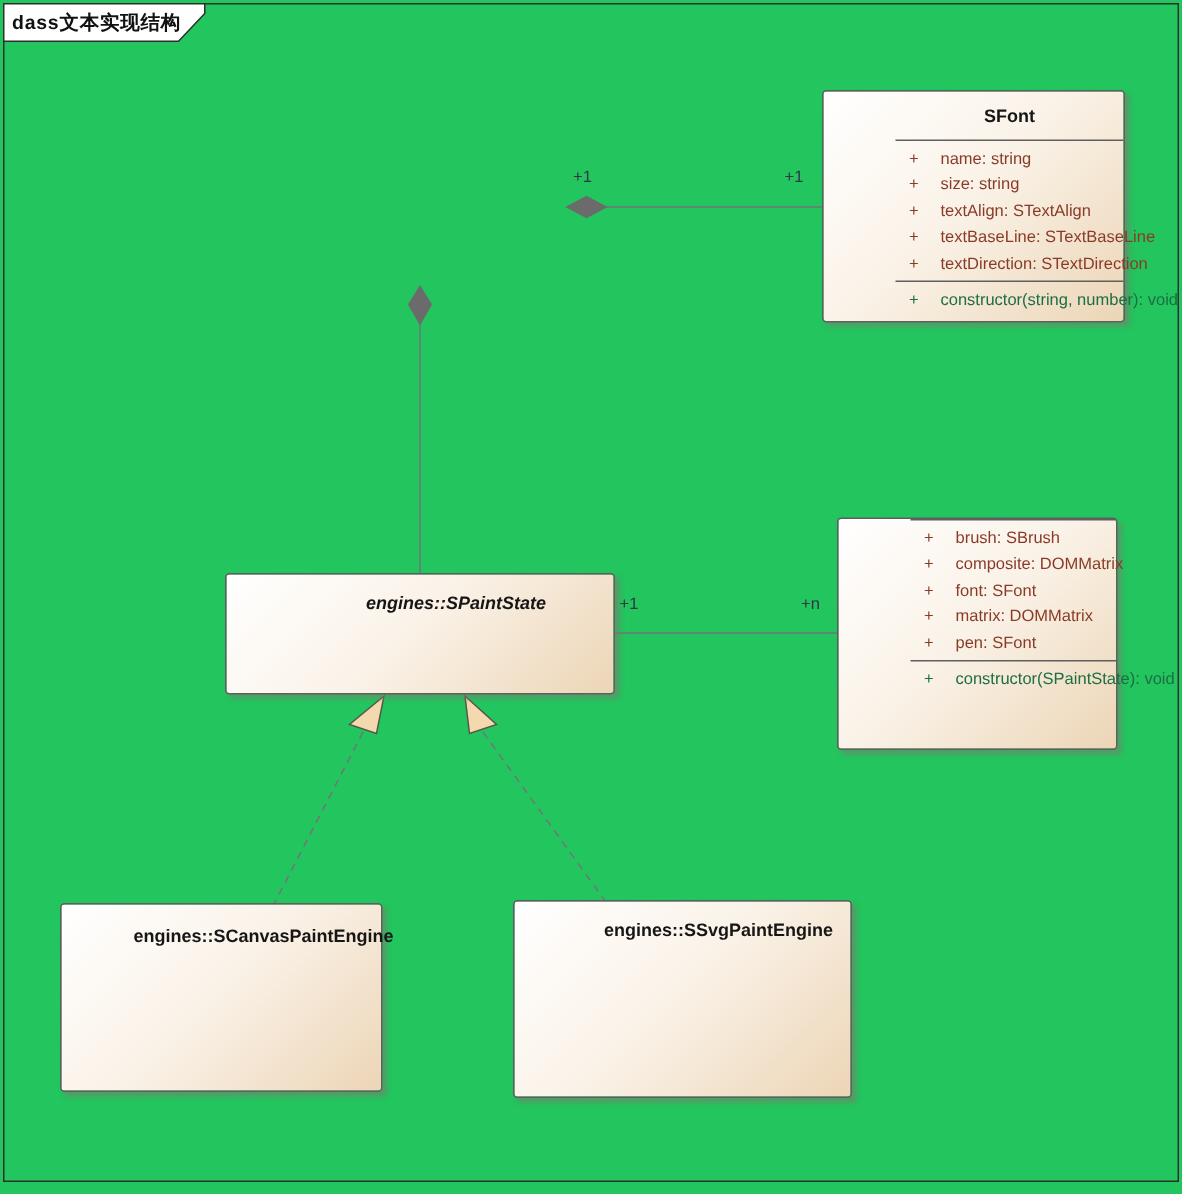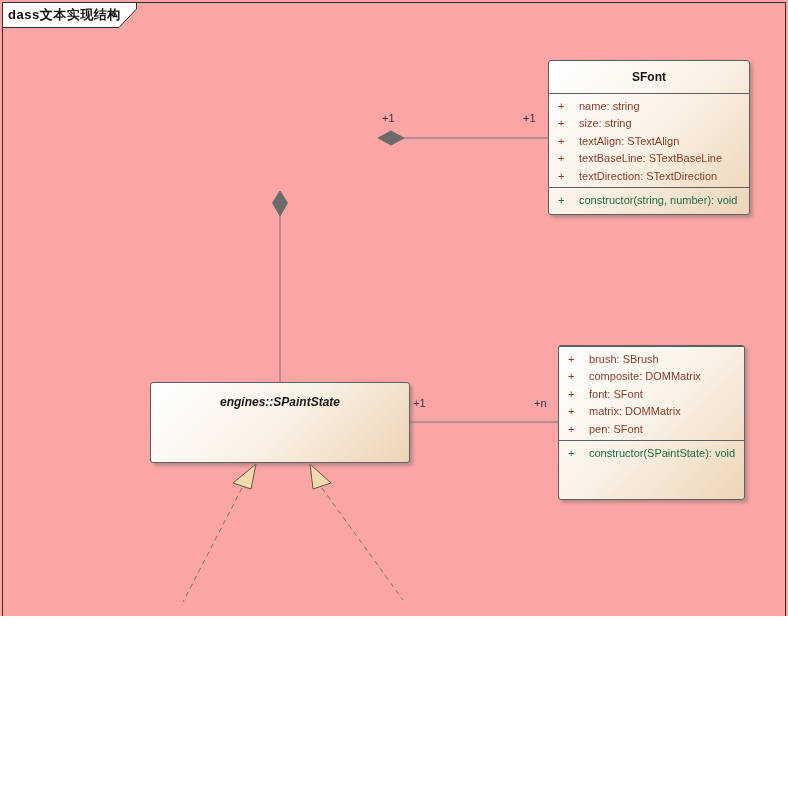--- a/index.html
+++ b/index.html
@@ -1,29 +1,30 @@
 <!DOCTYPE html>
 <html><head>
 <meta charset="utf-8">
 <style>
   html,body{margin:0;padding:0;background:#ffffff;}
   .canvas{
-    position:relative;width:788px;height:616px;background:#fca5a5;overflow:hidden;
+    position:relative;width:788px;height:796px;background:#22c55e;overflow:hidden;
     font-family:"Liberation Sans",sans-serif;
   }
   svg.layer{position:absolute;left:0;top:0;width:788px;height:796px;}
   .frame-tab-text{
     position:absolute;left:8px;top:6px;font-size:13px;font-weight:bold;color:#111111;
     white-space:nowrap;letter-spacing:0.5px;
   }
   .classbox{
     position:absolute;box-sizing:border-box;
     border:1px solid #5f5f5f;border-radius:3px;
     background:linear-gradient(135deg,#ffffff 0%,#faf2e7 48%,#ecd5b6 100%);
     box-shadow:3px 3px 3px rgba(130,120,110,0.5);
+    padding-left:48px;
   }
   .class-title{
     font-weight:bold;font-size:12px;color:#161616;text-align:center;
     white-space:nowrap;
   }
   .abstract .class-title{font-style:italic;}
   .stereo{
     position:absolute;top:4px;right:7px;font-style:italic;font-size:11.5px;color:#5c5c72;
   }
   .cmp{box-sizing:border-box;}
@@ -128,20 +129,26 @@
         </div>
     </div>
     <div class="cmp cmp-ops">
       <div class="row op">
           <span class="vis">+</span>
           <span>constructor(SPaintState): void</span>
         </div>
     </div>
   </div>
 
+  <div class="classbox" style="left:40px;top:602px;width:215px;height:126px;">
+    <div class="class-title" style="padding-top:14px;">engines::SCanvasPaintEngine</div>
+  </div>
 
+  <div class="classbox" style="left:342px;top:600px;width:226px;height:132px;">
+    <div class="class-title" style="padding-top:12px;">engines::SSvgPaintEngine</div>
+  </div>
 
   <div class="mult" style="left:382px;top:112px;">+1</div>
   <div class="mult" style="left:523px;top:112px;">+1</div>
   <div class="mult" style="left:413px;top:397px;">+1</div>
   <div class="mult" style="left:534px;top:397px;">+n</div>
 
 </div>
 
 </body></html>

